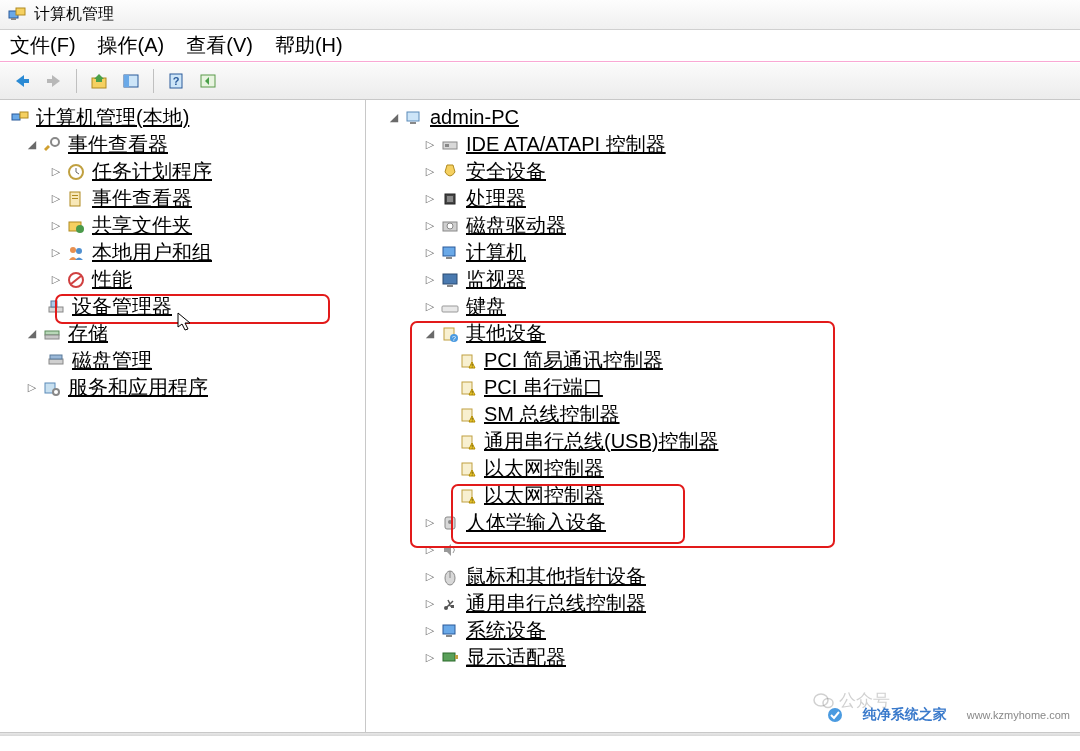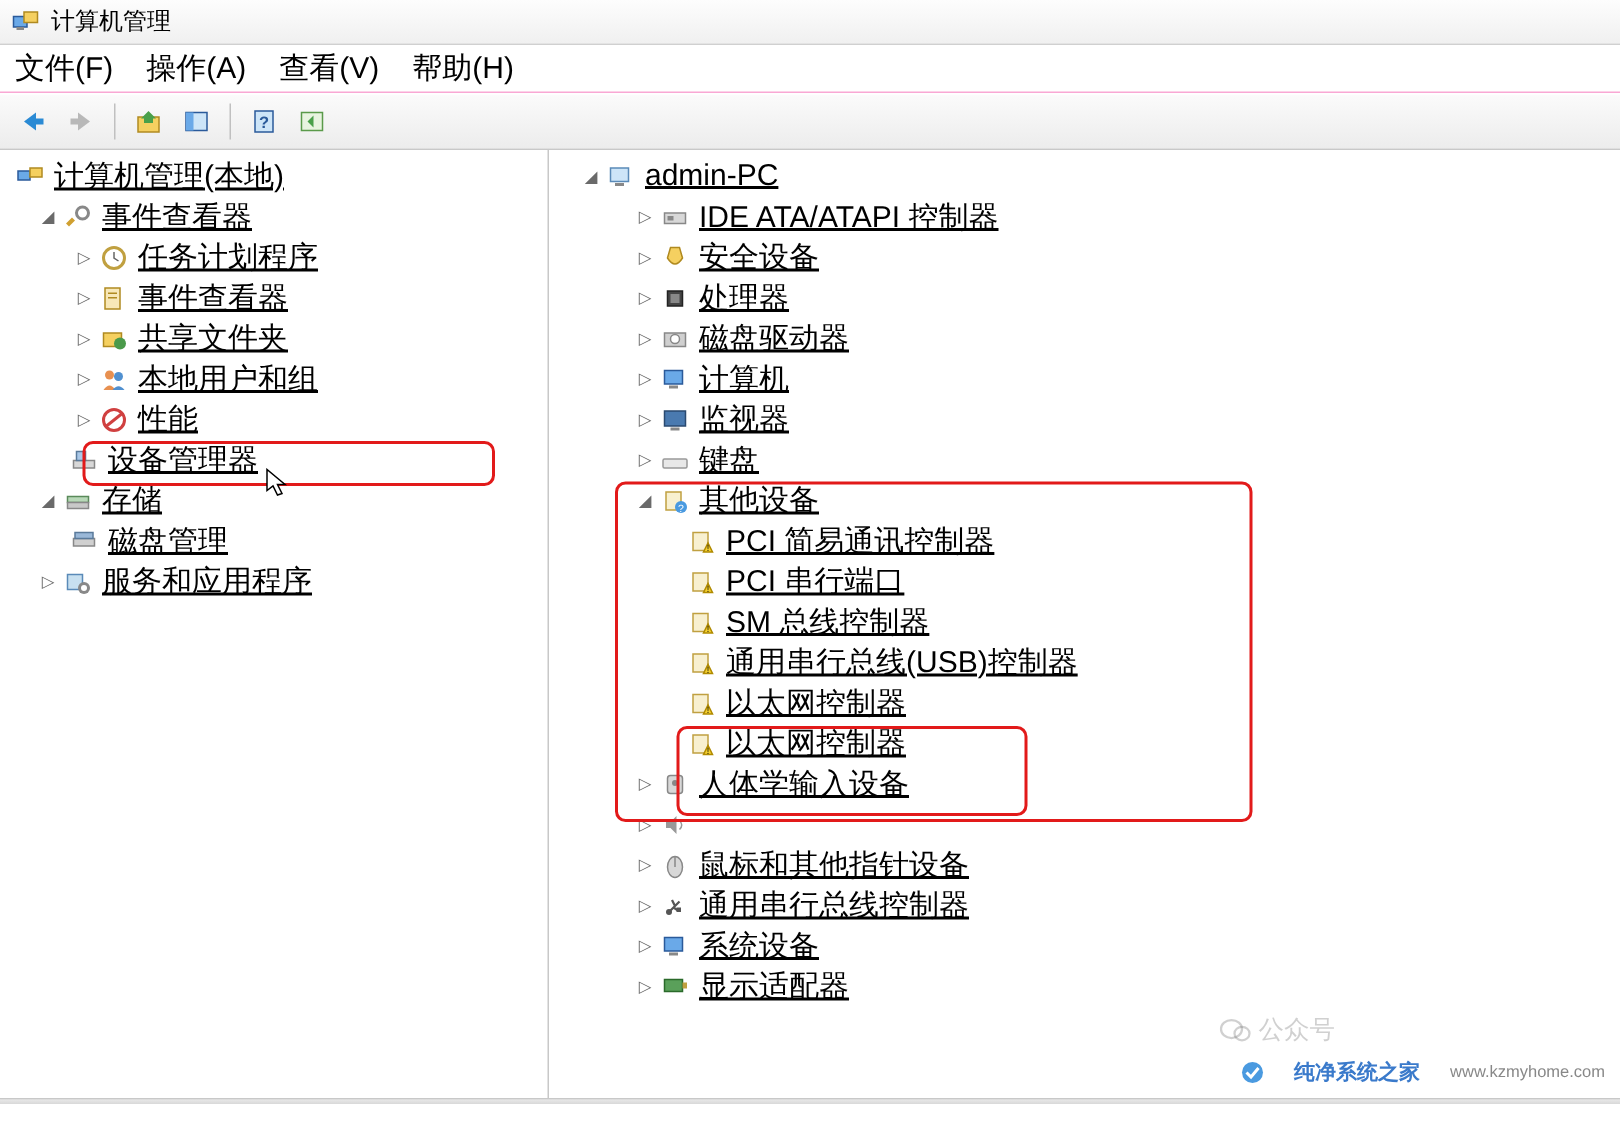--- a/index.html
+++ b/index.html
@@ -15,21 +15,21 @@
 .content { display: flex; height: 632px; }
 .left-pane { width: 366px; border-right: 1px solid #c8c8c8; overflow: hidden; padding-top: 4px; position: relative; }
 .right-pane { flex: 1; padding-top: 4px; position: relative; overflow: hidden; }
 .tree-row { height: 27px; display: flex; align-items: center; white-space: nowrap; }
 .arrow { width: 16px; height: 16px; display: inline-flex; align-items: center; justify-content: center; margin-right: 2px; color: #6a6a6a; font-size: 11px; }
 .arrow.spacer { visibility: hidden; }
 .icon { width: 20px; height: 18px; display: inline-flex; align-items: center; justify-content: center; margin-right: 6px; }
 .label { font-size: 20px; text-decoration: underline; }
 .highlight-red { border: 2.5px solid #e21a1a; border-radius: 7px; position: absolute; pointer-events: none; }
 .cursor { width: 16px; height: 20px; position: absolute; pointer-events: none; }
-.watermark1 { position: absolute; right: 190px; bottom: 34px; color: rgba(120,120,120,0.35); font-size: 17px; display:flex; align-items:center; gap:4px;}
+.watermark1 { position: absolute; right: 190px; bottom: 20px; color: rgba(120,120,120,0.35); font-size: 17px; display:flex; align-items:center; gap:4px;}
 .watermark2 { position: absolute; right: 10px; bottom: 8px; font-size: 14px; color: #3a7acb; display:flex; align-items:center; gap:20px;}
 .bottom-border { height: 4px; background: linear-gradient(#e8e8e8,#d8d8d8); border-top:1px solid #c8c8c8;}
 </style>
 </head>
 <body>
 
 <div class="titlebar">
   <span class="ticon">
     <svg viewBox="0 0 18 18">
         <rect x="1" y="5" width="9" height="7" fill="#6aa9e8" stroke="#2a5a9a"></rect>

